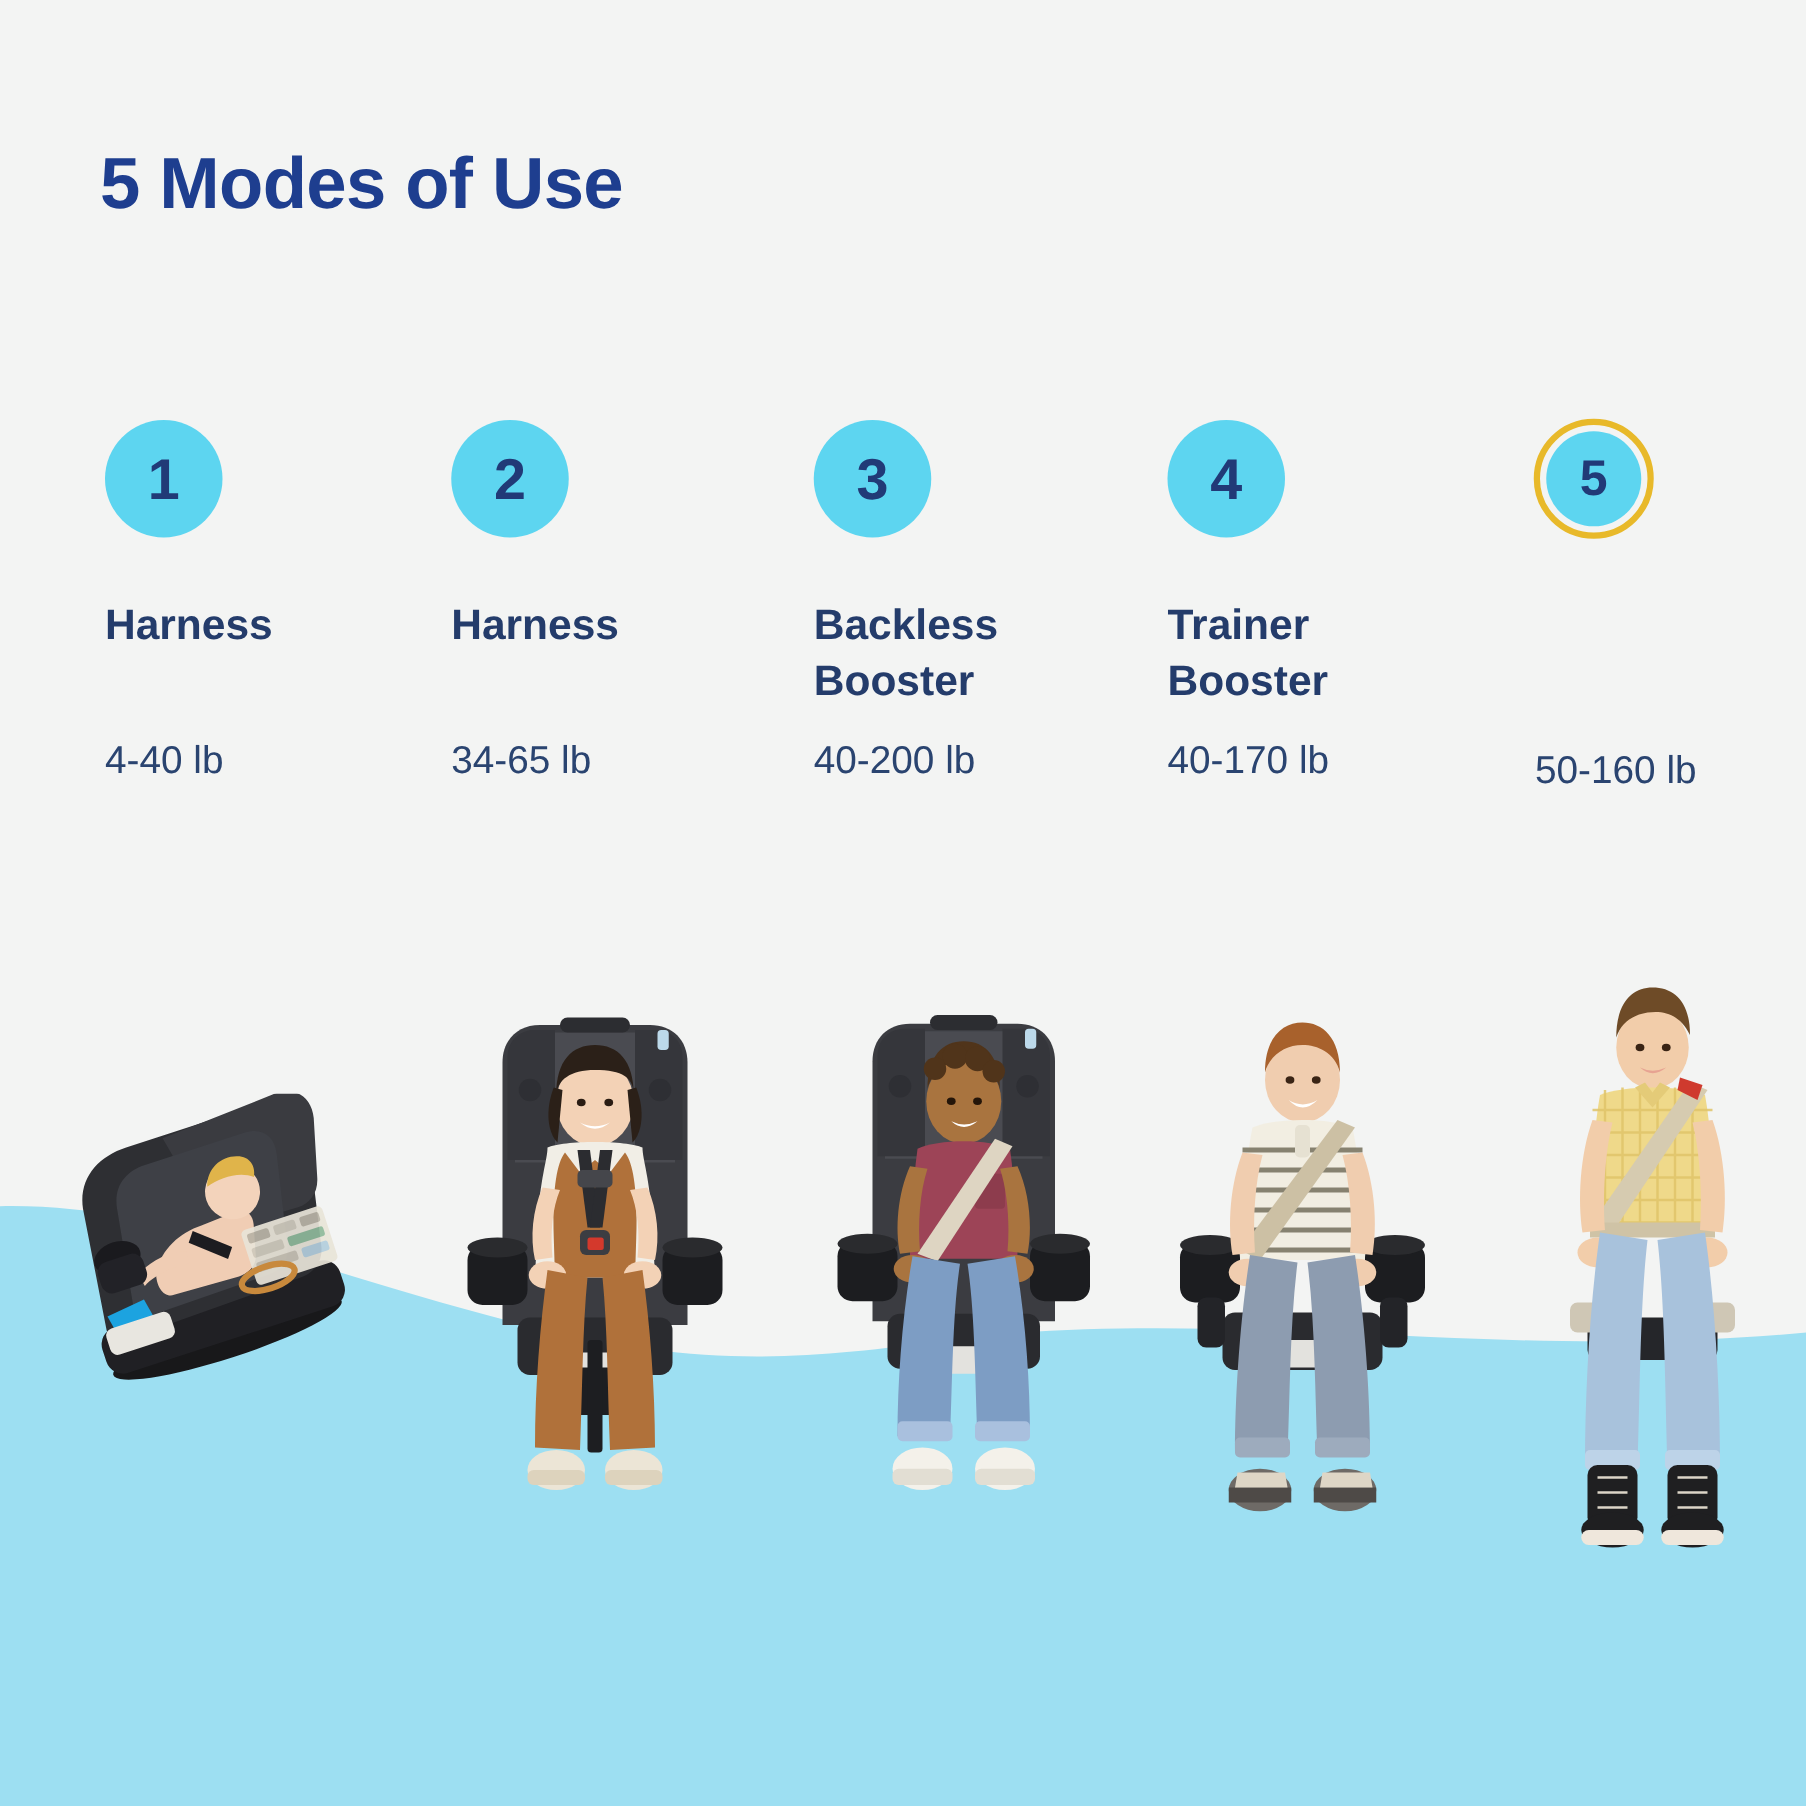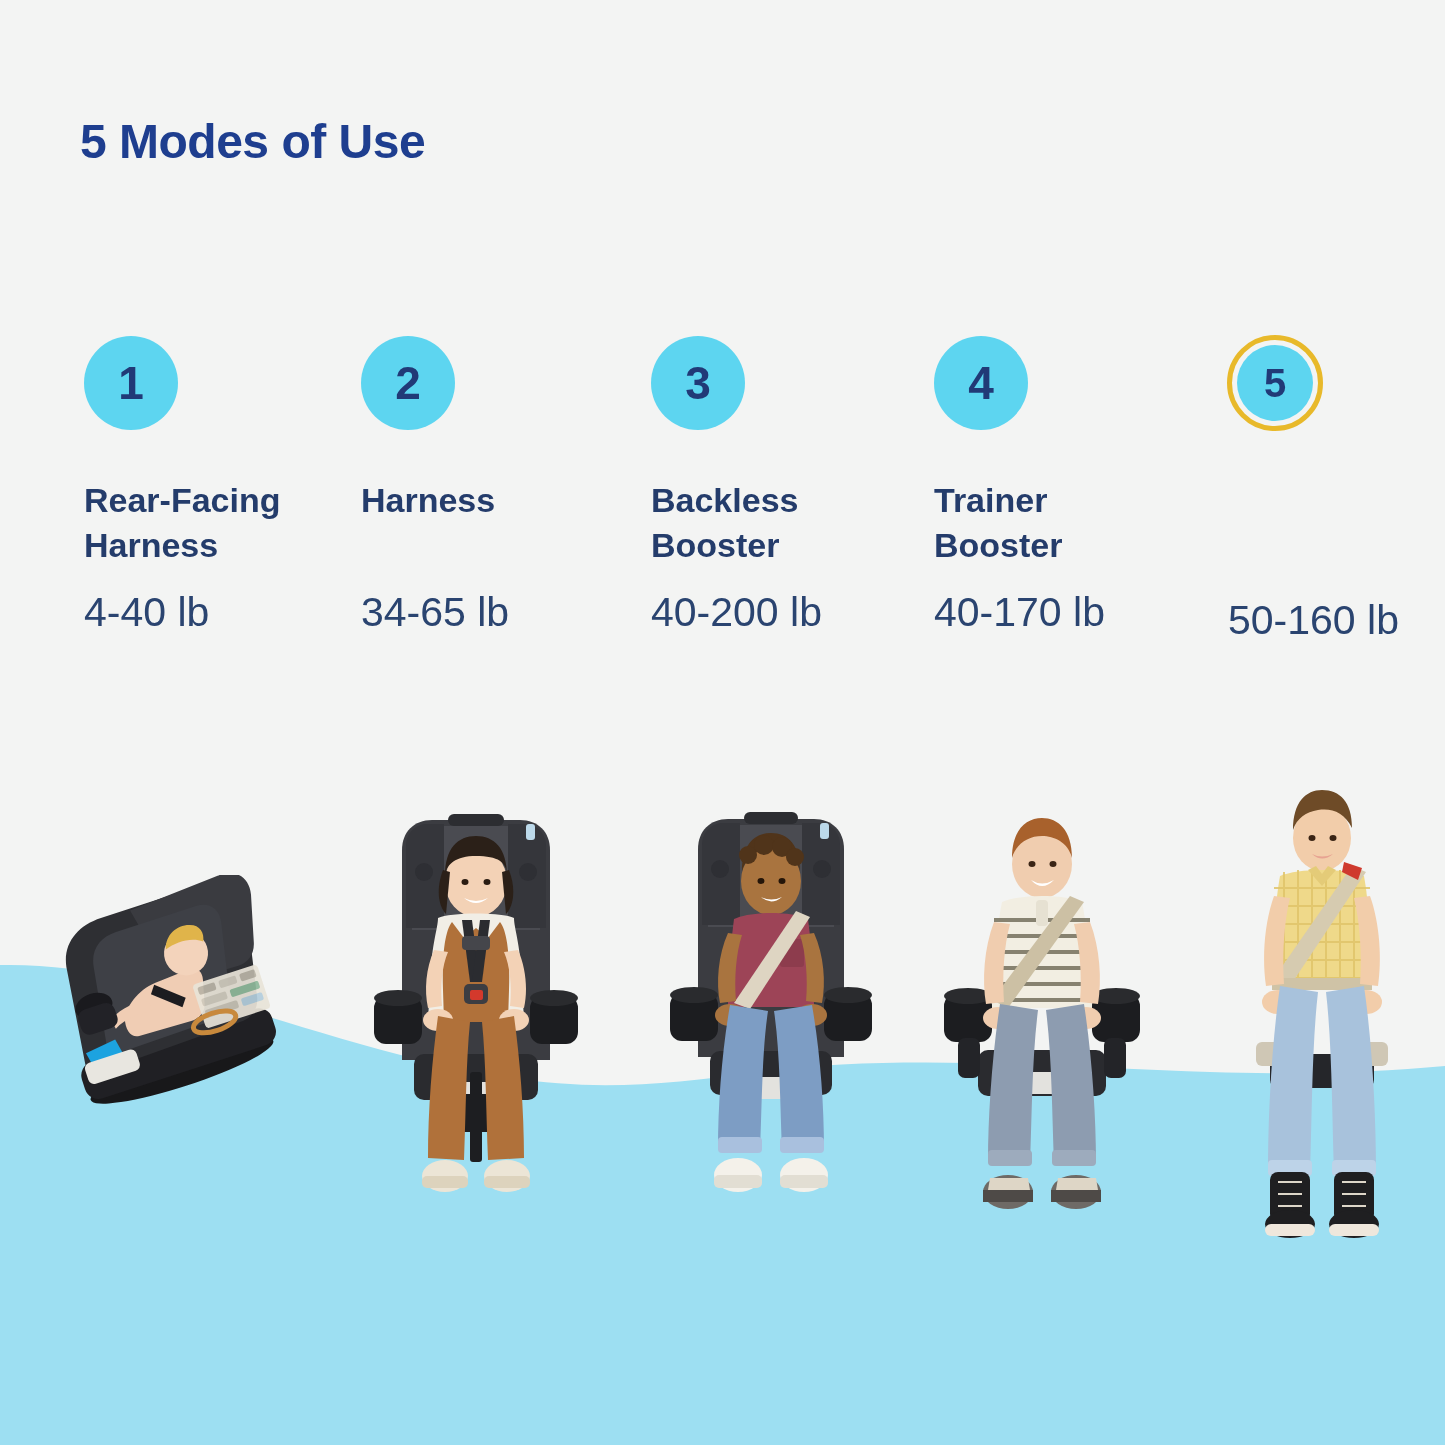--- a/index.html
+++ b/index.html
@@ -21,21 +21,21 @@
     height: 1445px;
     background: #f3f4f3;
     overflow: hidden;
   }
 
   
   #page-title {
     position: absolute;
     left: 80px;
     top: 118px;
-    font-size: 48px;
+    font-size: 58px;
     font-weight: bold;
     color: #1e3e8f;
     letter-spacing: -0.5px;
     line-height: 1;
     white-space: nowrap;
   }
 
   
   #steps {
     position: absolute;
@@ -110,21 +110,21 @@
     padding: 10px 16px 12px 16px;
     left: -10px;
     top: 130px;
     width: max-content;
   }
 
   .step-weight {
     position: absolute;
     left: 0;
     top: 256px;
-    font-size: 41px;
+    font-size: 31px;
     font-weight: normal;
     color: #2a4470;
     line-height: 1;
     white-space: nowrap;
   }
   .step.highlight .step-weight { top: 264px; }
 
   
   #wave {
     position: absolute;
@@ -451,21 +451,20 @@
   <div id="page-title">5 Modes of Use</div>
 
   <div id="steps">
 
     <div class="step" style="left:84px;">
       <div class="badge-wrap">
 
         <div class="badge">1</div>
       </div>
       <div class="step-label">
-        <span class="line">Rear-Facing</span>
         <span class="line">Harness</span>
       </div>
       <div class="step-weight">4-40 lb</div>
     </div>
 
     <div class="step" style="left:361px;">
       <div class="badge-wrap">
 
         <div class="badge">2</div>
       </div>

